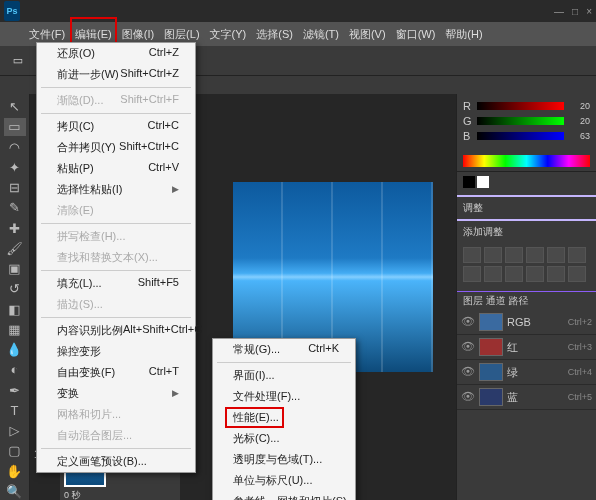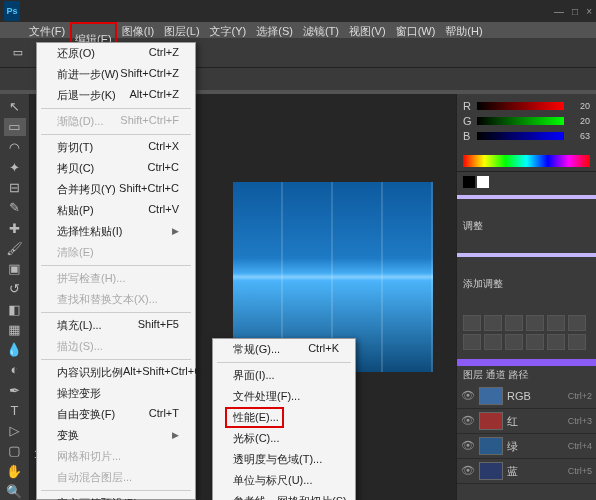--- a/index.html
+++ b/index.html
@@ -1,21 +1,21 @@
 <!DOCTYPE html>
 <html><head>
 <meta charset="utf-8">
 <style>
 *{margin:0;padding:0;box-sizing:border-box;font-family:"Microsoft YaHei",sans-serif;font-size:11px}
 body{background:#535353;width:596px;height:500px;overflow:hidden;position:relative;color:#ccc}
 .titlebar{height:22px;background:#2a2a2a;display:flex;align-items:center;padding:0 4px}
 .logo{width:16px;height:20px;background:#003d6b;border-radius:2px;display:flex;align-items:center;justify-content:center;color:#4fc3f7;font-size:9px;font-weight:bold}
 .win-ctrl{margin-left:auto;display:flex;gap:8px;color:#999}
 .win-ctrl span{cursor:pointer;font-size:10px}
-.menubar{height:16px;background:#535353;display:flex;align-items:flex-start;padding-left:24px}
+.menubar{height:24px;background:#535353;display:flex;align-items:center;padding-left:24px}
 .menubar span{padding:2px 5px;color:#ddd;cursor:pointer;font-size:11px}
 .menubar .hl{border:2px solid #d00;padding:8px 3px}
 .toolbar{height:30px;background:#3a3a3a;border-bottom:1px solid #222;display:flex;align-items:center;padding:0 6px;gap:4px}
 .toolbar .icon-btn{width:24px;height:22px;background:#3a3a3a;display:flex;align-items:center;justify-content:center;color:#ccc}
 .tabs{height:22px;background:#3a3a3a;display:flex;align-items:flex-end;padding-left:36px}
 .tab{padding:3px 10px;background:#535353;color:#ccc;font-size:10px;border-top:1px solid #666}
 .main{position:absolute;top:94px;left:0;right:0;bottom:0;display:flex}
 .tools-left{width:30px;background:#3a3a3a;border-right:1px solid #222;display:flex;flex-direction:column;align-items:center;padding-top:4px;gap:3px}
 .tools-left .t{width:22px;height:19px;color:#bbb;display:flex;align-items:center;justify-content:center;font-size:13px;cursor:pointer}
 .tools-left .t.sel{background:#5a5a5a}
@@ -30,25 +30,25 @@
 .rgb{padding:6px}
 .rgb .row{display:flex;align-items:center;gap:4px;margin-bottom:3px;font-size:10px}
 .rgb .row .lbl{width:10px}
 .rgb .slider{flex:1;height:8px;background:linear-gradient(90deg,#000,#f00);position:relative}
 .rgb .slider.g{background:linear-gradient(90deg,#000,#0f0)}
 .rgb .slider.b{background:linear-gradient(90deg,#000,#00f)}
 .rgb .val{width:22px;text-align:right;color:#ccc;font-size:9px}
 .hue{height:12px;background:linear-gradient(90deg,#f00,#ff0,#0f0,#0ff,#00f,#f0f,#f00);margin:4px 6px}
 .swatches{height:24px;border-top:1px solid #222;padding:4px 6px;display:flex;gap:2px}
 .sw{width:12px;height:12px}
-.ptitle{padding:20px 6px;border-top:4px solid #c4b5fd;font-size:10px}
+.ptitle{padding:4px 6px;border-top:2px solid #c4b5fd;font-size:10px}
 .adjust{height:48px;padding:4px 6px}
 .adjust-icons{display:flex;gap:3px;flex-wrap:wrap}
 .adjust-icons .ai{width:18px;height:16px;background:#4a4a4a;border:1px solid #555}
-.layers{border-top:7px solid #8b5cf6}
+.layers{border-top:1px solid #8b5cf6}
 .layers .tabrow{display:flex;padding:2px 6px;gap:8px;font-size:10px}
 .layers .lyr{display:flex;align-items:center;padding:3px 4px;border-bottom:1px solid #2a2a2a;gap:4px}
 .layers .lyr .eye{width:14px;height:14px;color:#999;font-size:11px}
 .layers .lyr .chip{width:24px;height:18px;border:1px solid #666}
 .layers .lyr .name{flex:1;font-size:11px}
 .layers .lyr .sc{font-size:9px;color:#888}
 .menu{position:absolute;background:#f4f4f4;border:1px solid #999;box-shadow:2px 2px 6px rgba(0,0,0,0.5);color:#222;z-index:100}
 .menu .mi{display:flex;justify-content:space-between;padding:3px 16px 3px 20px;font-size:11px;cursor:pointer;white-space:nowrap}
 .menu .mi.dis{color:#aaa}
 .menu .mi .arr{color:#666;font-size:9px}
@@ -203,35 +203,27 @@
 
 <div class="menu" id="m1">
     <div class="mi">
       <span>还原(O)</span>
       <span>Ctrl+Z</span>
     </div>
     <div class="mi">
       <span>前进一步(W)</span>
       <span>Shift+Ctrl+Z</span>
     </div>
-    <div class="mi">
-      <span>后退一步(K)</span>
-      <span>Alt+Ctrl+Z</span>
-    </div>
     <hr>
     <div class="mi dis">
       <span>渐隐(D)...</span>
       <span>Shift+Ctrl+F</span>
     </div>
     <hr>
     <div class="mi">
-      <span>剪切(T)</span>
-      <span>Ctrl+X</span>
-    </div>
-    <div class="mi">
       <span>拷贝(C)</span>
       <span>Ctrl+C</span>
     </div>
     <div class="mi">
       <span>合并拷贝(Y)</span>
       <span>Shift+Ctrl+C</span>
     </div>
     <div class="mi">
       <span>粘贴(P)</span>
       <span>Ctrl+V</span>

